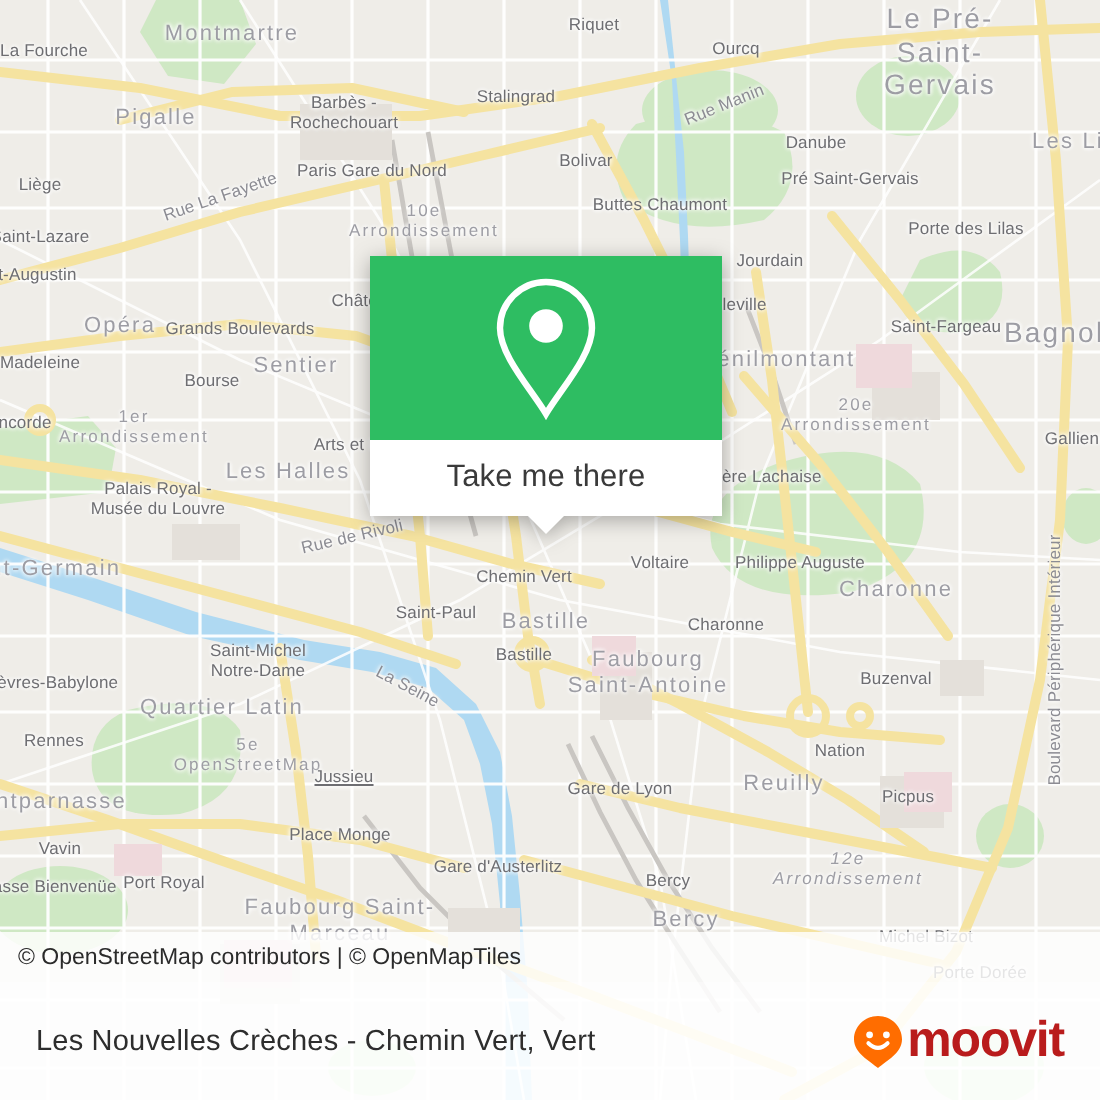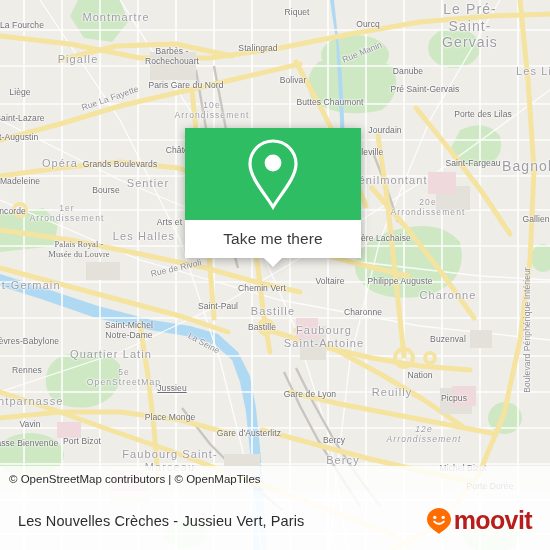--- a/index.html
+++ b/index.html
@@ -300,21 +300,21 @@
 Arrondissement</div>
         <div class="lbl area mid" style="left: 60px; top: 163px;">Opéra</div>
         <div class="lbl " style="left: 120px; top: 164px;">Grands Boulevards</div>
         <div class="lbl " style="left: 20px; top: 181px;">Madeleine</div>
         <div class="lbl area mid" style="left: 148px; top: 183px;">Sentier</div>
         <div class="lbl " style="left: 106px; top: 190px;">Bourse</div>
         <div class="lbl " style="left: 7px; top: 211px;">Concorde</div>
         <div class="lbl two area" style="left: 67px; top: 213px;">1er
 Arrondissement</div>
         <div class="lbl area mid" style="left: 144px; top: 236px;">Les Halles</div>
-        <div class="lbl two" style="left: 79px; top: 249px; font-family: Liberation Serif, serif;">Palais Royal -
+        <div class="lbl two" style="left: 79px; top: 249px;">Palais Royal -
 Musée du Louvre</div>
         <div class="lbl " style="left: 182px; top: 150px;">Châtelet</div>
         <div class="lbl " style="left: 185px; top: 222px;">Arts et Métiers</div>
         <div class="lbl " style="left: 366px; top: 152px;">Belleville</div>
         <div class="lbl area mid" style="left: 388px; top: 180px;">Ménilmontant</div>
         <div class="lbl " style="left: 473px; top: 163px;">Saint-Fargeau</div>
         <div class="lbl big area" style="left: 534px; top: 166px;">Bagnolet</div>
         <div class="lbl two area" style="left: 428px; top: 207px;">20e
 Arrondissement</div>
         <div class="lbl " style="left: 537px; top: 219px;">Gallieni</div>
@@ -336,21 +336,21 @@
 Notre-Dame</div>
         <div class="lbl " style="left: 26px; top: 341px;">Sèvres-Babylone</div>
         <div class="lbl area mid" style="left: 111px; top: 354px;">Quartier Latin</div>
         <div class="lbl " style="left: 27px; top: 370px;">Rennes</div>
         <div class="lbl two area" style="left: 124px; top: 377px;">5e
 OpenStreetMap</div>
         <div class="lbl " style="left: 172px; top: 388px; text-decoration: underline;">Jussieu</div>
         <div class="lbl area mid" style="left: 22px; top: 401px;">Montparnasse</div>
         <div class="lbl " style="left: 30px; top: 424px;">Vavin</div>
         <div class="lbl " style="left: 170px; top: 417px;">Place Monge</div>
-        <div class="lbl " style="left: 82px; top: 441px;">Port Bizot</div>
+        <div class="lbl " style="left: 82px; top: 441px;">Port Royal</div>
         <div class="lbl " style="left: 9px; top: 443px;">Montparnasse Bienvenüe</div>
         <div class="lbl two area mid" style="left: 170px; top: 461px;">Faubourg Saint-
 Marceau</div>
         <div class="lbl road" style="left: 204px; top: 343px; transform: translate(-50%, -50%) rotate(28deg);">La Seine</div>
         <div class="lbl " style="left: 286px; top: 394px; margin-left: 24px;">Gare de Lyon</div>
         <div class="lbl " style="left: 249px; top: 433px;">Gare d'Austerlitz</div>
         <div class="lbl " style="left: 334px; top: 440px;">Bercy</div>
         <div class="lbl area mid" style="left: 343px; top: 460px;">Bercy</div>
         <div class="lbl " style="left: 420px; top: 375px;">Nation</div>
         <div class="lbl area mid" style="left: 392px; top: 392px;">Reuilly</div>
@@ -374,21 +374,21 @@
       <span>Take me there</span>
     </div>
     <div id="popup-tail"></div>
   </div>
 
   <div id="attribution">
     <span>© OpenStreetMap contributors | © OpenMapTiles</span>
   </div>
 
   <div id="titlebar">
-    <div id="place-title">Les Nouvelles Crèches - Jussieu Vert, Paris</div>
+    <div id="place-title">Les Nouvelles Crèches - Chemin Vert, Vert</div>
     <div id="logo">
       <svg width="26" height="28" viewBox="0 0 26 28">
         <path d="M13 1 C6.4 1 1 6.2 1 12.6 C1 19.6 9 23.5 13 27 C17 23.5 25 19.6 25 12.6 C25 6.2 19.6 1 13 1 Z" fill="#FF6D00"></path>
         <circle cx="8.8" cy="10.4" r="1.7" fill="#FFFFFF"></circle>
         <circle cx="17.2" cy="10.4" r="1.7" fill="#FFFFFF"></circle>
         <path d="M8.2 14.6 Q13 19.2 17.8 14.6" fill="none" stroke="#FFFFFF" stroke-width="2" stroke-linecap="round"></path>
       </svg>
       <span id="logo-word">moovit</span>
     </div>
   </div>

